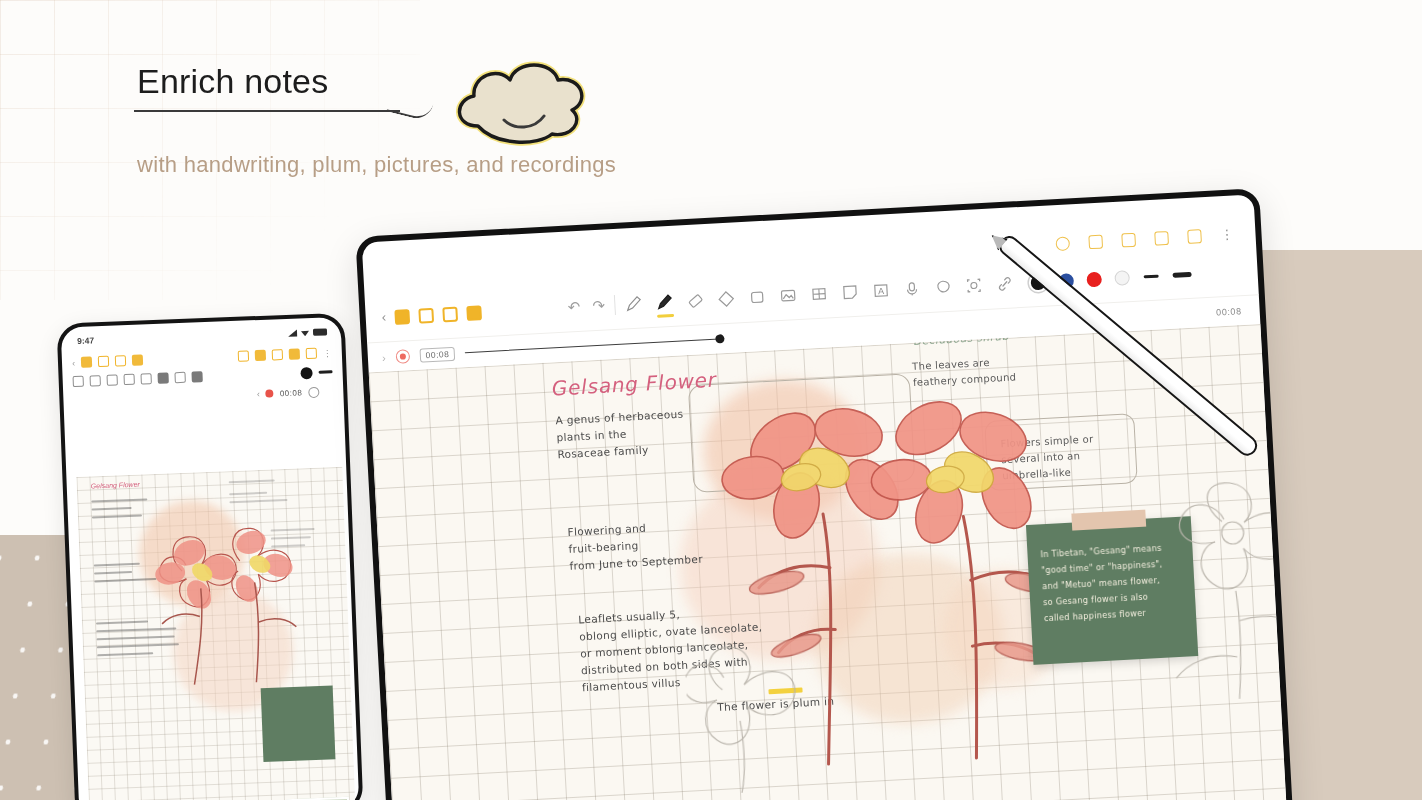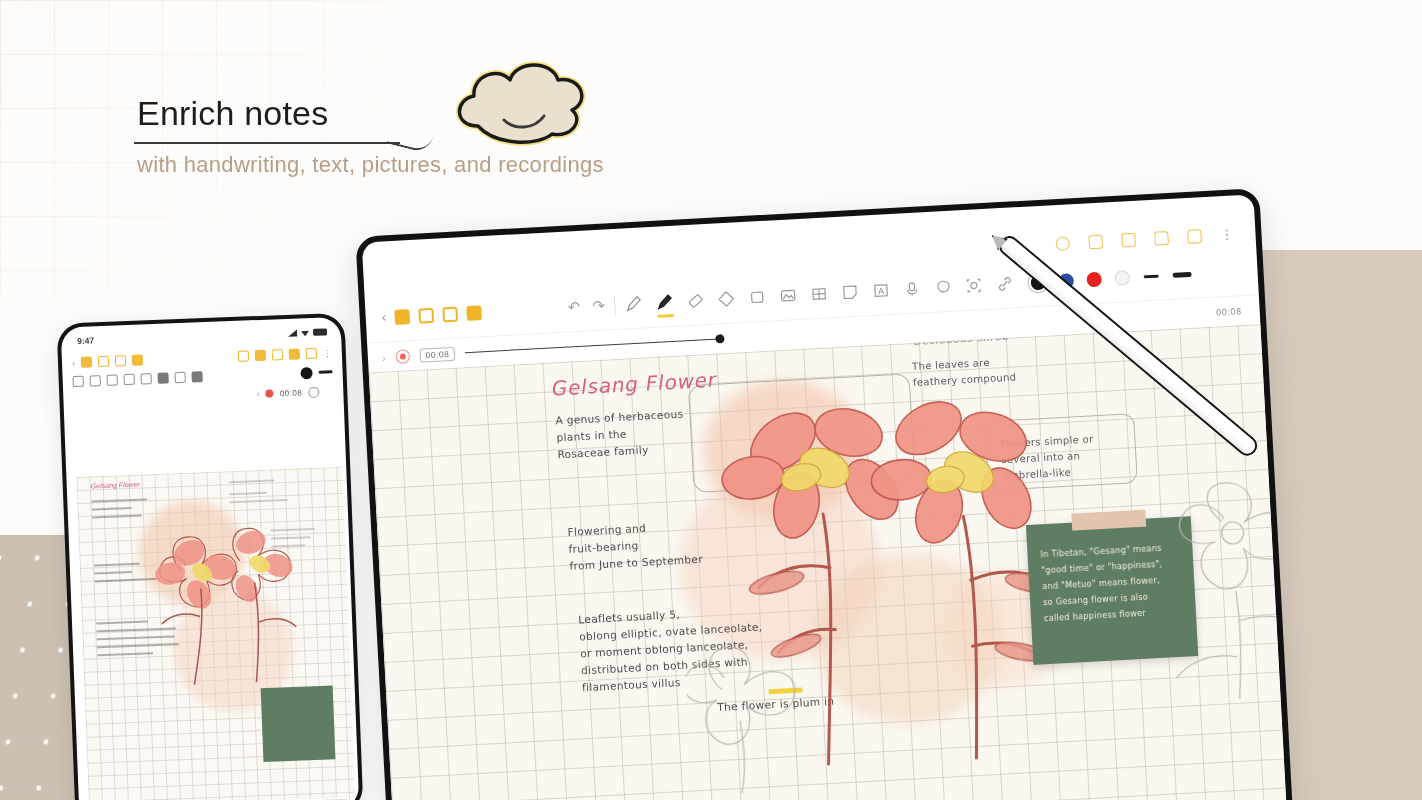--- a/index.html
+++ b/index.html
@@ -40,21 +40,21 @@
   }
   .dots {
     position: absolute; left: -40px; top: 535px;
     width: 300px; height: 300px;
     transform: skewX(-9deg);
     background-image: radial-gradient(circle, rgba(255,255,255,.85) 2.4px, transparent 2.6px);
     background-size: 38px 46px;
   }
 
   
-  .headline-wrap { position: absolute; left: 137px; top: 94px; }
+  .headline-wrap { position: absolute; left: 137px; top: 62px; }
   .headline {
     font-size: 34px; font-weight: 400; color: #1d1d1d;
     letter-spacing: .2px; white-space: nowrap;
   }
   .headline-rule {
     position: absolute; left: -3px; top: 48px;
     width: 266px; height: 2px; background: #3a3a3a;
   }
   .headline-hook {
     position: absolute; left: 252px; top: 27px;
@@ -324,21 +324,21 @@
   <div class="bg-grid"></div>
   <div class="bg-beige-right"></div>
   <div class="bg-beige-left"></div>
   <div class="dots"></div>
 
   <div class="headline-wrap">
     <div class="headline">Enrich notes</div>
     <div class="headline-rule"></div>
     <div class="headline-hook"></div>
   </div>
-  <div class="subheadline">with handwriting, text, pictures, and recordings</div>
+  <div class="subheadline">with handwriting, plum, pictures, and recordings</div>
 
   <svg class="cloud" width="148" height="90" viewBox="0 0 148 90">
     <path d="M30 68 C6 68 6 42 26 38 C24 18 50 8 62 22 C68 2 104 2 110 22 C134 18 142 44 124 52 C136 62 124 80 104 76 C90 88 48 88 30 68 Z" fill="#e8dfc8" stroke="#f2e07a" stroke-width="7" stroke-linejoin="round"></path>
     <path d="M30 68 C6 68 6 42 26 38 C24 18 50 8 62 22 C68 2 104 2 110 22 C134 18 142 44 124 52 C136 62 124 80 104 76 C90 88 48 88 30 68 Z" fill="#e9e1cd" stroke="#1a1a1a" stroke-width="3.4" stroke-linejoin="round"></path>
     <path d="M56 62 C66 72 86 72 96 58" fill="none" stroke="#3a3a3a" stroke-width="3" stroke-linecap="round"></path>
   </svg>
 
   <div class="phone">
     <div class="phone-status">
       <span class="phone-time">9:47</span>

